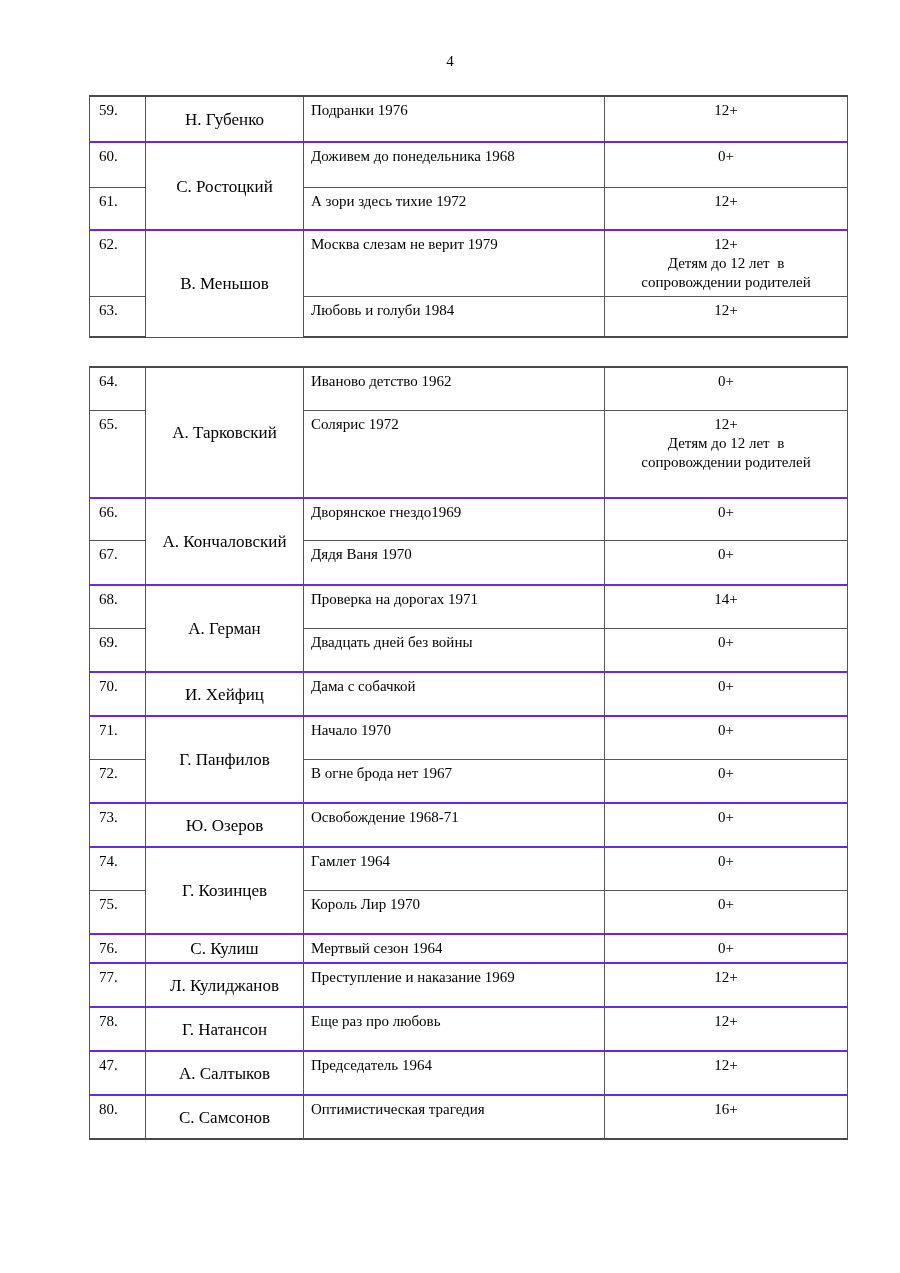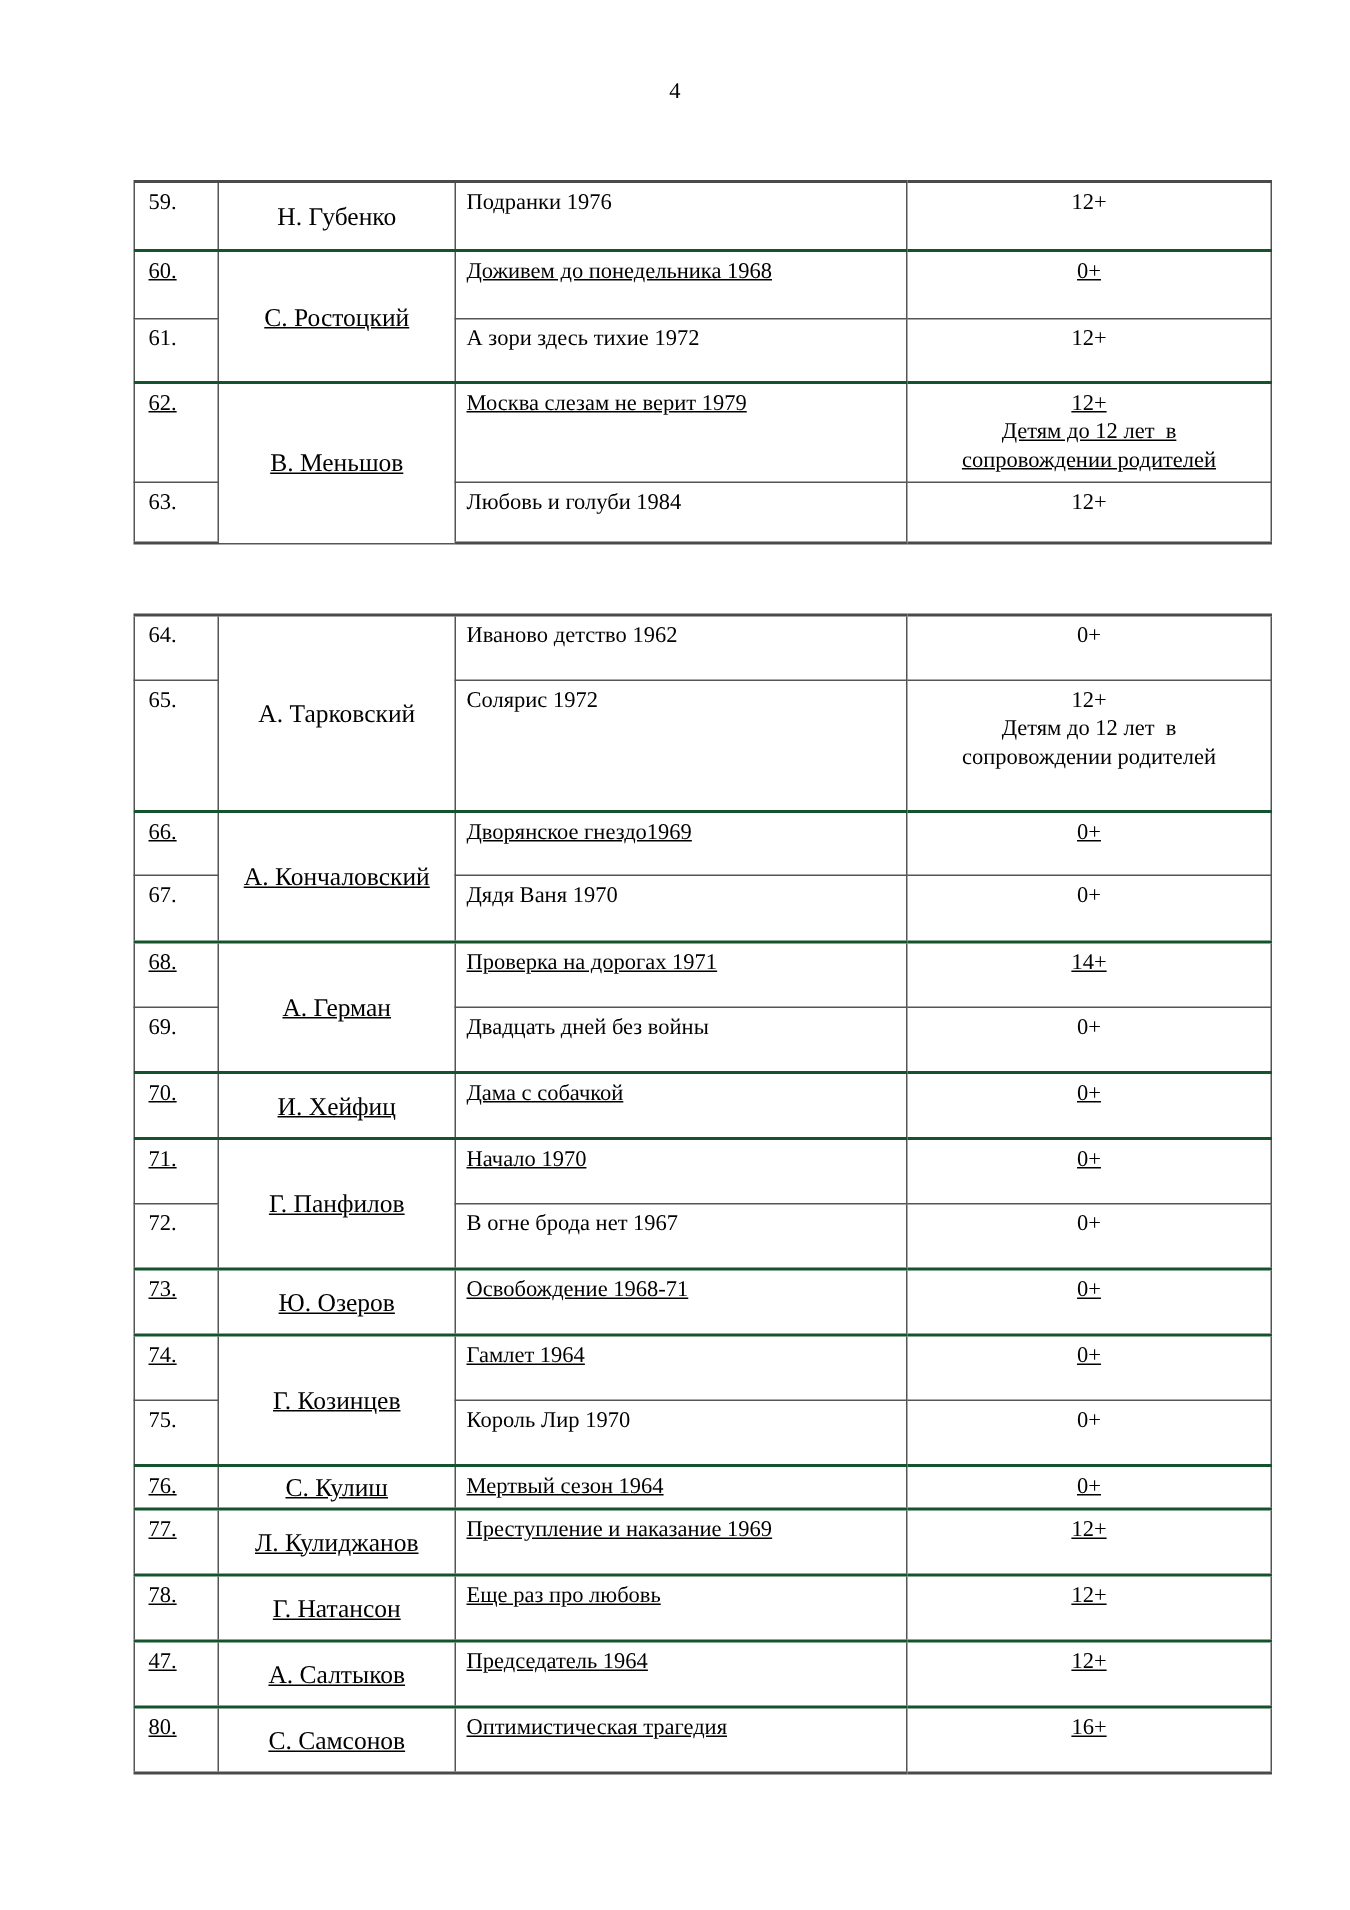--- a/index.html
+++ b/index.html
@@ -31,24 +31,23 @@
     line-height: 18px;
     letter-spacing: 0.2px;
   }
   .tbl {
     position: absolute;
     left: 89px;
     width: 758px;
     border-collapse: collapse;
     table-layout: fixed;
     font-size: 15px;
-    margin-top: 25px;
   }
   #table-1 { top: 95px; }
-  #table-2 { top: 384px; border-radius: 21px; }
+  #table-2 { top: 366px; border-radius: 21px; }
 
   .tbl td {
     border: 1px solid #555555;
     padding: 0;
     vertical-align: top;
     background: #ffffff;
   }
   
   col.c-idx { width: 56px; }
   col.c-dir { width: 158px; }
@@ -82,21 +81,21 @@
     vertical-align: top;
     padding: 4px 6px 0 6px;
     font-size: 15px;
     line-height: 19px;
   }
   td.rate .note {
     display: block;
     white-space: pre;
   }
   
-  tr.group-start > td { border-top: 2px solid #14532d; text-decoration: underline; }
+  tr.group-start > td { border-top: 2px solid #6d28d9; }
   .tbl tr:first-child > td { border-top: 2px solid #4a4a4a; }
   .tbl tr:last-child > td { border-bottom: 2px solid #4a4a4a; }
 </style>
 </head>
 <body>
 
 <div class="page">
 
   <div class="page-number">4</div>
 

